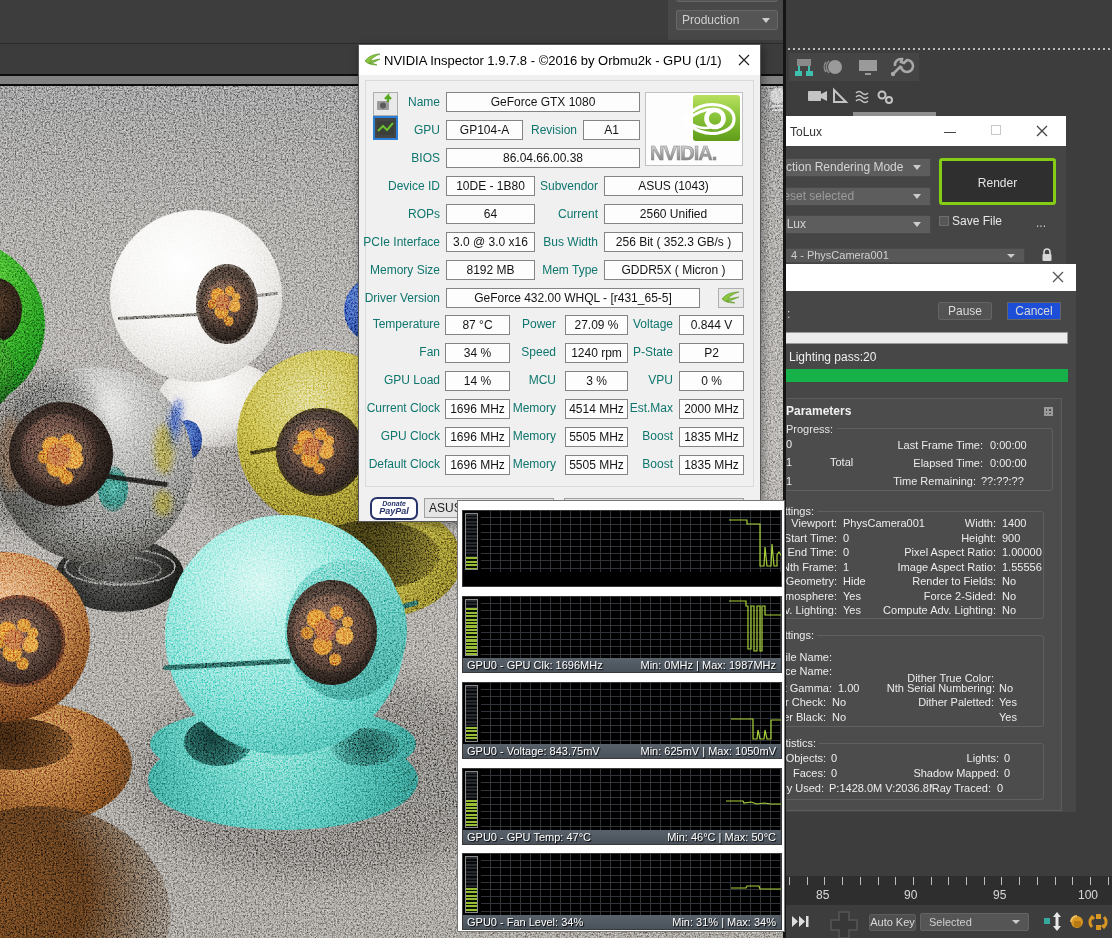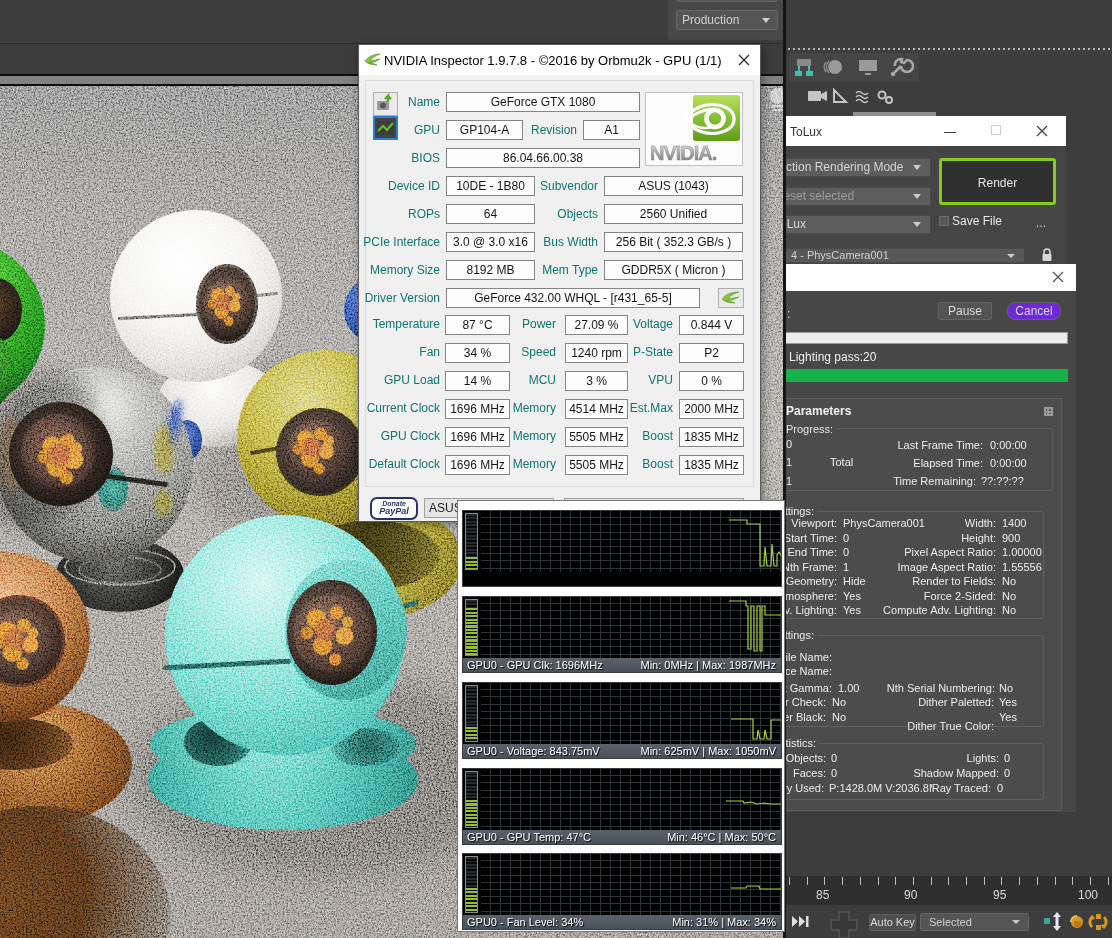--- a/index.html
+++ b/index.html
@@ -237,21 +237,21 @@
   </div>
 
   <div class="abs" style="left:0;top:264px;width:290px;height:548px;background:#474747">
     <div class="abs" style="left:0;top:0;width:290px;height:27px;background:#fff">
       <svg class="abs" style="left:266px;top:7px" width="12" height="12">
           <path d="M1 1 L11 11 M11 1 L1 11" stroke="#555" stroke-width="1.3"></path>
         </svg>
     </div>
     <div class="abs" style="left:1px;top:43px;font-size:12px;color:#ddd">:</div>
     <div class="abs" style="left:152px;top:38px;width:54px;height:18px;background:#535353;border:1px solid #646464;border-radius:2px;color:#dadada;font-size:12px;text-align:center;line-height:16px">Pause</div>
-    <div class="abs" style="left:221px;top:38px;width:54px;height:18px;background:#6d28d9;border:1px solid #646464;border-radius:8px;color:#dadada;font-size:12px;text-align:center;line-height:16px">Cancel</div>
+    <div class="abs" style="left:221px;top:38px;width:54px;height:18px;background:#1d4ed8;border:1px solid #646464;border-radius:0;color:#dadada;font-size:12px;text-align:center;line-height:16px">Cancel</div>
     <div class="abs" style="left:-10px;top:68px;width:292px;height:12px;background:#ececec;border:1px solid #9a9a9a"></div>
     <div class="abs" style="left:3px;top:86px;font-size:12px;color:#f0f0f0">Lighting pass:20</div>
     <div class="abs" style="left:-10px;top:105px;width:292px;height:13px;background:#17b14a"></div>
 
     <div class="abs" style="left:-6px;top:134px;width:282px;height:413px;background:#4c4c4c;border:1px solid #5c5c5c"></div>
   </div>
 
   <div class="abs" style="left:0;top:404px;font-size:12px;font-weight:bold;color:#f0f0f0">Parameters</div>
   <div class="abs" style="left:258px;top:407px;width:9px;height:9px;background:repeating-linear-gradient(90deg,#9a9a9a 0 2px,transparent 2px 3.5px),repeating-linear-gradient(0deg,#9a9a9a 0 2px,transparent 2px 3.5px)"></div>
   <div class="abs" style="left:0;top:423px;font-size:11px;color:#e4e4e4;background:#4c4c4c;padding-right:4px;z-index:2">Progress:</div>
@@ -305,21 +305,21 @@
   <div class="abs rw rr" style="left:-120px;top:682px;width:166px">Output Gamma:</div>
     <div class="abs rw" style="left:52px;top:682px">1.00</div>
   <div class="abs rw rr" style="left:-120px;top:696px;width:160px">Video Color Check:</div>
     <div class="abs rw" style="left:46px;top:696px">No</div>
   <div class="abs rw rr" style="left:-120px;top:711px;width:160px">Super Black:</div>
     <div class="abs rw" style="left:46px;top:711px">No</div>
   <div class="abs rw rr" style="left:30px;top:682px;width:179px">Nth Serial Numbering:</div>
     <div class="abs rw" style="left:213px;top:682px">No</div>
   <div class="abs rw rr" style="left:30px;top:696px;width:178px">Dither Paletted:</div>
     <div class="abs rw" style="left:213px;top:696px">Yes</div>
-  <div class="abs rw rr" style="left:30px;top:720px;width:178px">Dither True Color:</div>
+  <div class="abs rw rr" style="left:30px;top:672px;width:178px">Dither True Color:</div>
     <div class="abs rw" style="left:213px;top:711px">Yes</div>
 
   <div class="abs rw rr" style="left:-120px;top:737px;width:153px;background:#4c4c4c;padding-right:3px;z-index:2">Statistics:</div>
   <div class="abs" style="left:-15px;top:743px;width:273px;height:57px;border:1px solid #606060;border-radius:3px"></div>
   <div class="abs rw rr" style="left:-120px;top:752px;width:160px">Objects:</div>
     <div class="abs rw" style="left:45px;top:752px">0</div>
   <div class="abs rw rr" style="left:-120px;top:767px;width:160px">Faces:</div>
     <div class="abs rw" style="left:45px;top:767px">0</div>
   <div class="abs rw rr" style="left:-120px;top:782px;width:158px">Memory Used:</div>
     <div class="abs rw" style="left:43px;top:782px;width:103px;overflow:hidden">P:1428.0M V:2036.8M</div>
@@ -408,21 +408,21 @@
 
   <div class="fld" style="left:87px;top:47px;width:194px">GeForce GTX 1080</div>
   <div class="fld" style="left:87px;top:75px;width:77px">GP104-A</div>
   <div class="lb" style="left:138px;top:78px;width:80px">Revision</div>
   <div class="fld" style="left:224px;top:75px;width:57px">A1</div>
   <div class="fld" style="left:87px;top:103px;width:194px">86.04.66.00.38</div>
   <div class="fld" style="left:87px;top:131px;width:89px">10DE - 1B80</div>
   <div class="lb" style="left:159px;top:134px;width:80px">Subvendor</div>
   <div class="fld" style="left:245px;top:131px;width:139px">ASUS (1043)</div>
   <div class="fld" style="left:87px;top:159px;width:89px">64</div>
-  <div class="lb" style="left:159px;top:162px;width:80px">Objects</div>
+  <div class="lb" style="left:159px;top:162px;width:80px">Current</div>
   <div class="fld" style="left:245px;top:159px;width:139px">2560 Unified</div>
   <div class="fld" style="left:87px;top:187px;width:89px">3.0 @ 3.0 x16</div>
   <div class="lb" style="left:159px;top:190px;width:80px">Bus Width</div>
   <div class="fld" style="left:245px;top:187px;width:139px">256 Bit ( 352.3 GB/s )</div>
   <div class="fld" style="left:87px;top:215px;width:89px">8192 MB</div>
   <div class="lb" style="left:159px;top:218px;width:80px">Mem Type</div>
   <div class="fld" style="left:245px;top:215px;width:139px">GDDR5X ( Micron )</div>
   <div class="fld" style="left:87px;top:243px;width:254px">GeForce 432.00 WHQL - [r431_65-5]</div>
   <div class="abs" style="left:359px;top:243px;width:26px;height:20px;background:#e9e9e9;border:1px solid #aeaeae"><svg width="24" height="18">
         <path d="M3 10 C7 5 12 3 20 3 C14 5 11 7 9 10 C12 9 16 9 20 8 C14 11 10 12 7 12 C10 12 14 13 16 14 C10 14 6 13 3 10 z" fill="#8bc53f" stroke="#4a8a1a" stroke-width=".5"></path>

